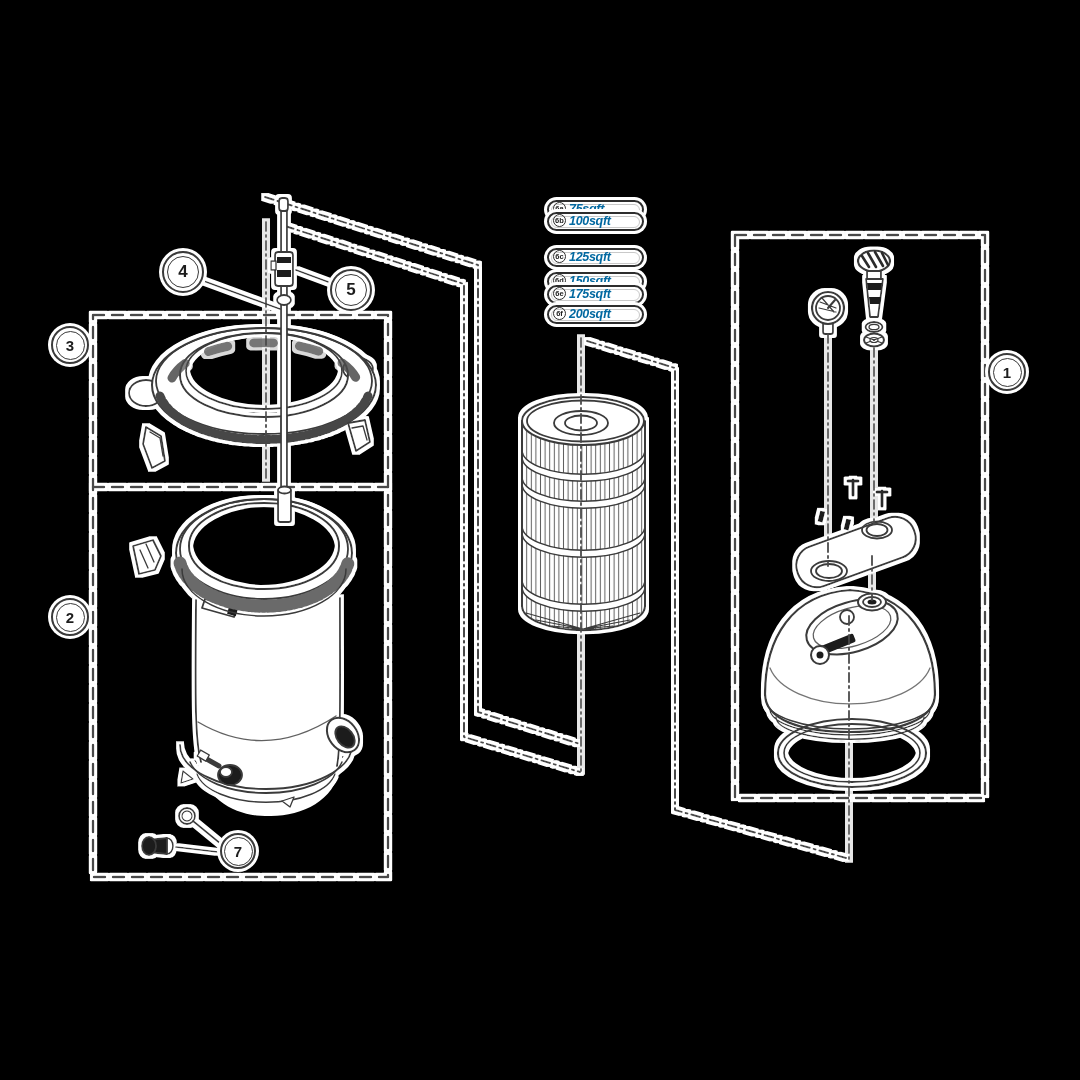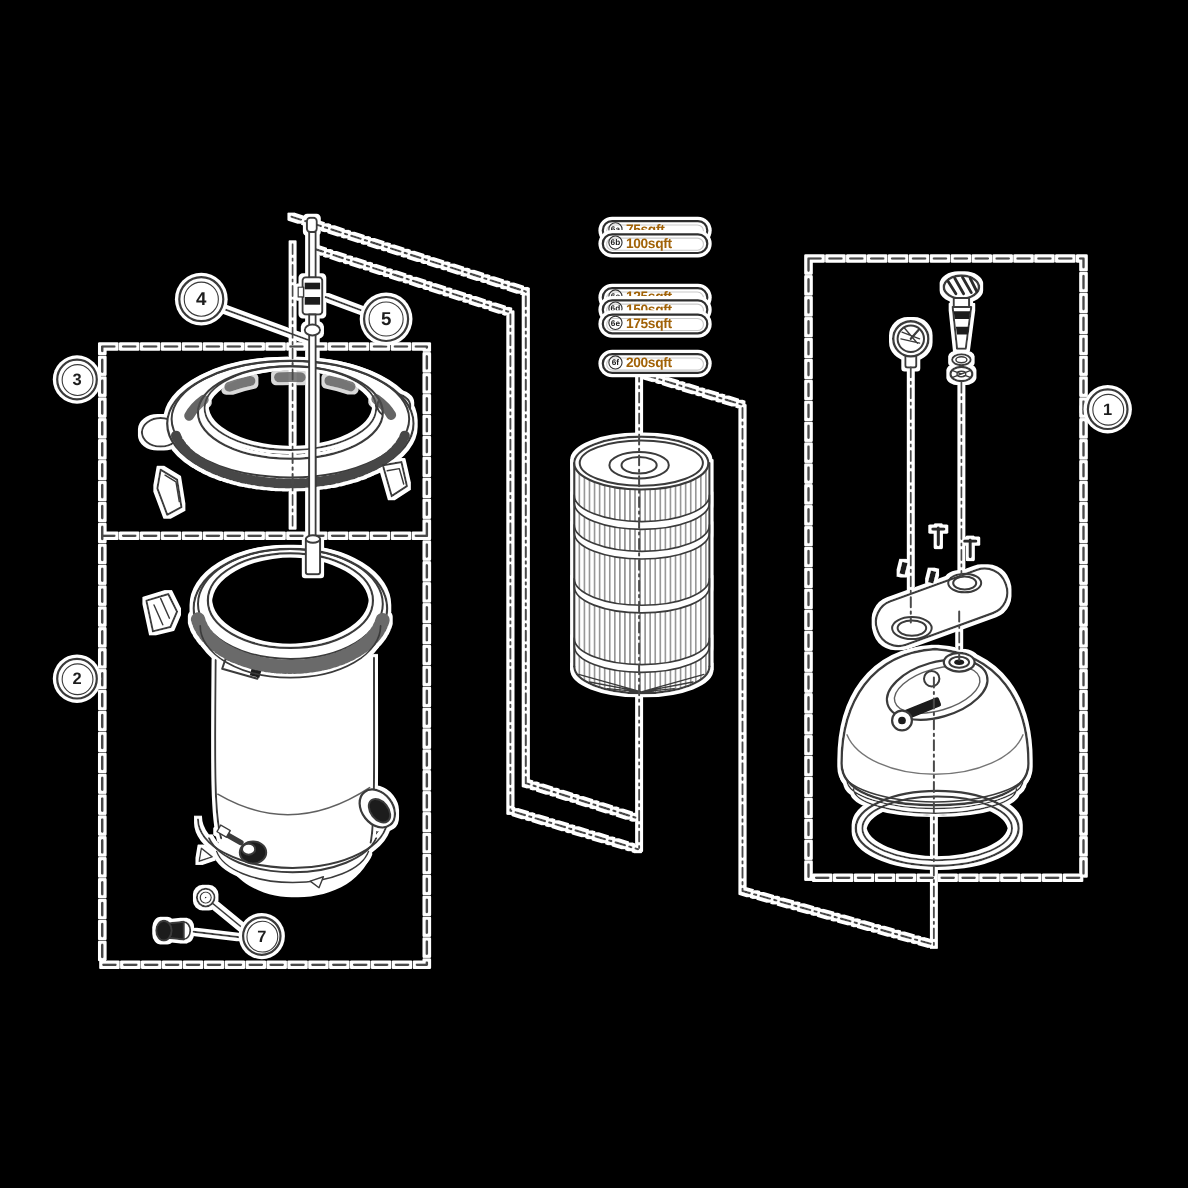--- a/index.html
+++ b/index.html
@@ -19,22 +19,22 @@
 
   
   .pill{position:absolute;left:547px;width:97px;height:19px;box-sizing:border-box;
         background:#fff;border:2.2px solid #2e2e2e;border-radius:10px;
         box-shadow:0 0 0 3px #fff;display:flex;align-items:flex-start;gap:3px;padding:0 4px;}
   .pill .blank{position:absolute;left:2px;right:2px;top:1.5px;bottom:1.5px;
         border:1px solid #c9c9c9;border-radius:7px;}
   .pill .code{position:relative;box-sizing:border-box;min-width:13px;height:13px;
         border:1.3px solid #2e2e2e;border-radius:50%;display:flex;align-items:center;
         justify-content:center;font-size:7.5px;font-weight:bold;color:#1d1d1d;}
-  .pill .label{position:relative;font-size:12.5px;font-weight:bold;color:#a16207;
-        letter-spacing:-0.3px;white-space:nowrap;}
+  .pill .label{position:relative;font-size:12.5px;font-weight:bold;color:#0369a1;
+        letter-spacing:-0.3px;white-space:nowrap;font-style:italic;}
 </style>
 </head>
 <body>
 
 <div id="stage">
 
 <svg width="1080" height="1080" viewBox="0 0 1080 1080">
   <defs>
     <filter id="halo" x="-3%" y="-3%" width="106%" height="106%">
       <feMorphology in="SourceAlpha" operator="dilate" radius="2.6" result="dil"></feMorphology>
@@ -236,35 +236,35 @@
   <div class="pill" style="top:200px">
     <span class="blank"></span>
     <span class="code">6a</span>
     <span class="label">75sqft</span>
   </div>
   <div class="pill" style="top:212px">
     <span class="blank"></span>
     <span class="code">6b</span>
     <span class="label">100sqft</span>
   </div>
-  <div class="pill" style="top:261px">
+  <div class="pill" style="top:248px">
     <span class="blank"></span>
     <span class="code">6c</span>
     <span class="label">125sqft</span>
   </div>
   <div class="pill" style="top:272px">
     <span class="blank"></span>
     <span class="code">6d</span>
     <span class="label">150sqft</span>
   </div>
   <div class="pill" style="top:285px">
     <span class="blank"></span>
     <span class="code">6e</span>
     <span class="label">175sqft</span>
   </div>
-  <div class="pill" style="top:321px">
+  <div class="pill" style="top:305px">
     <span class="blank"></span>
     <span class="code">6f</span>
     <span class="label">200sqft</span>
   </div>
 </div>
 
 </div>
 
 </body></html>

